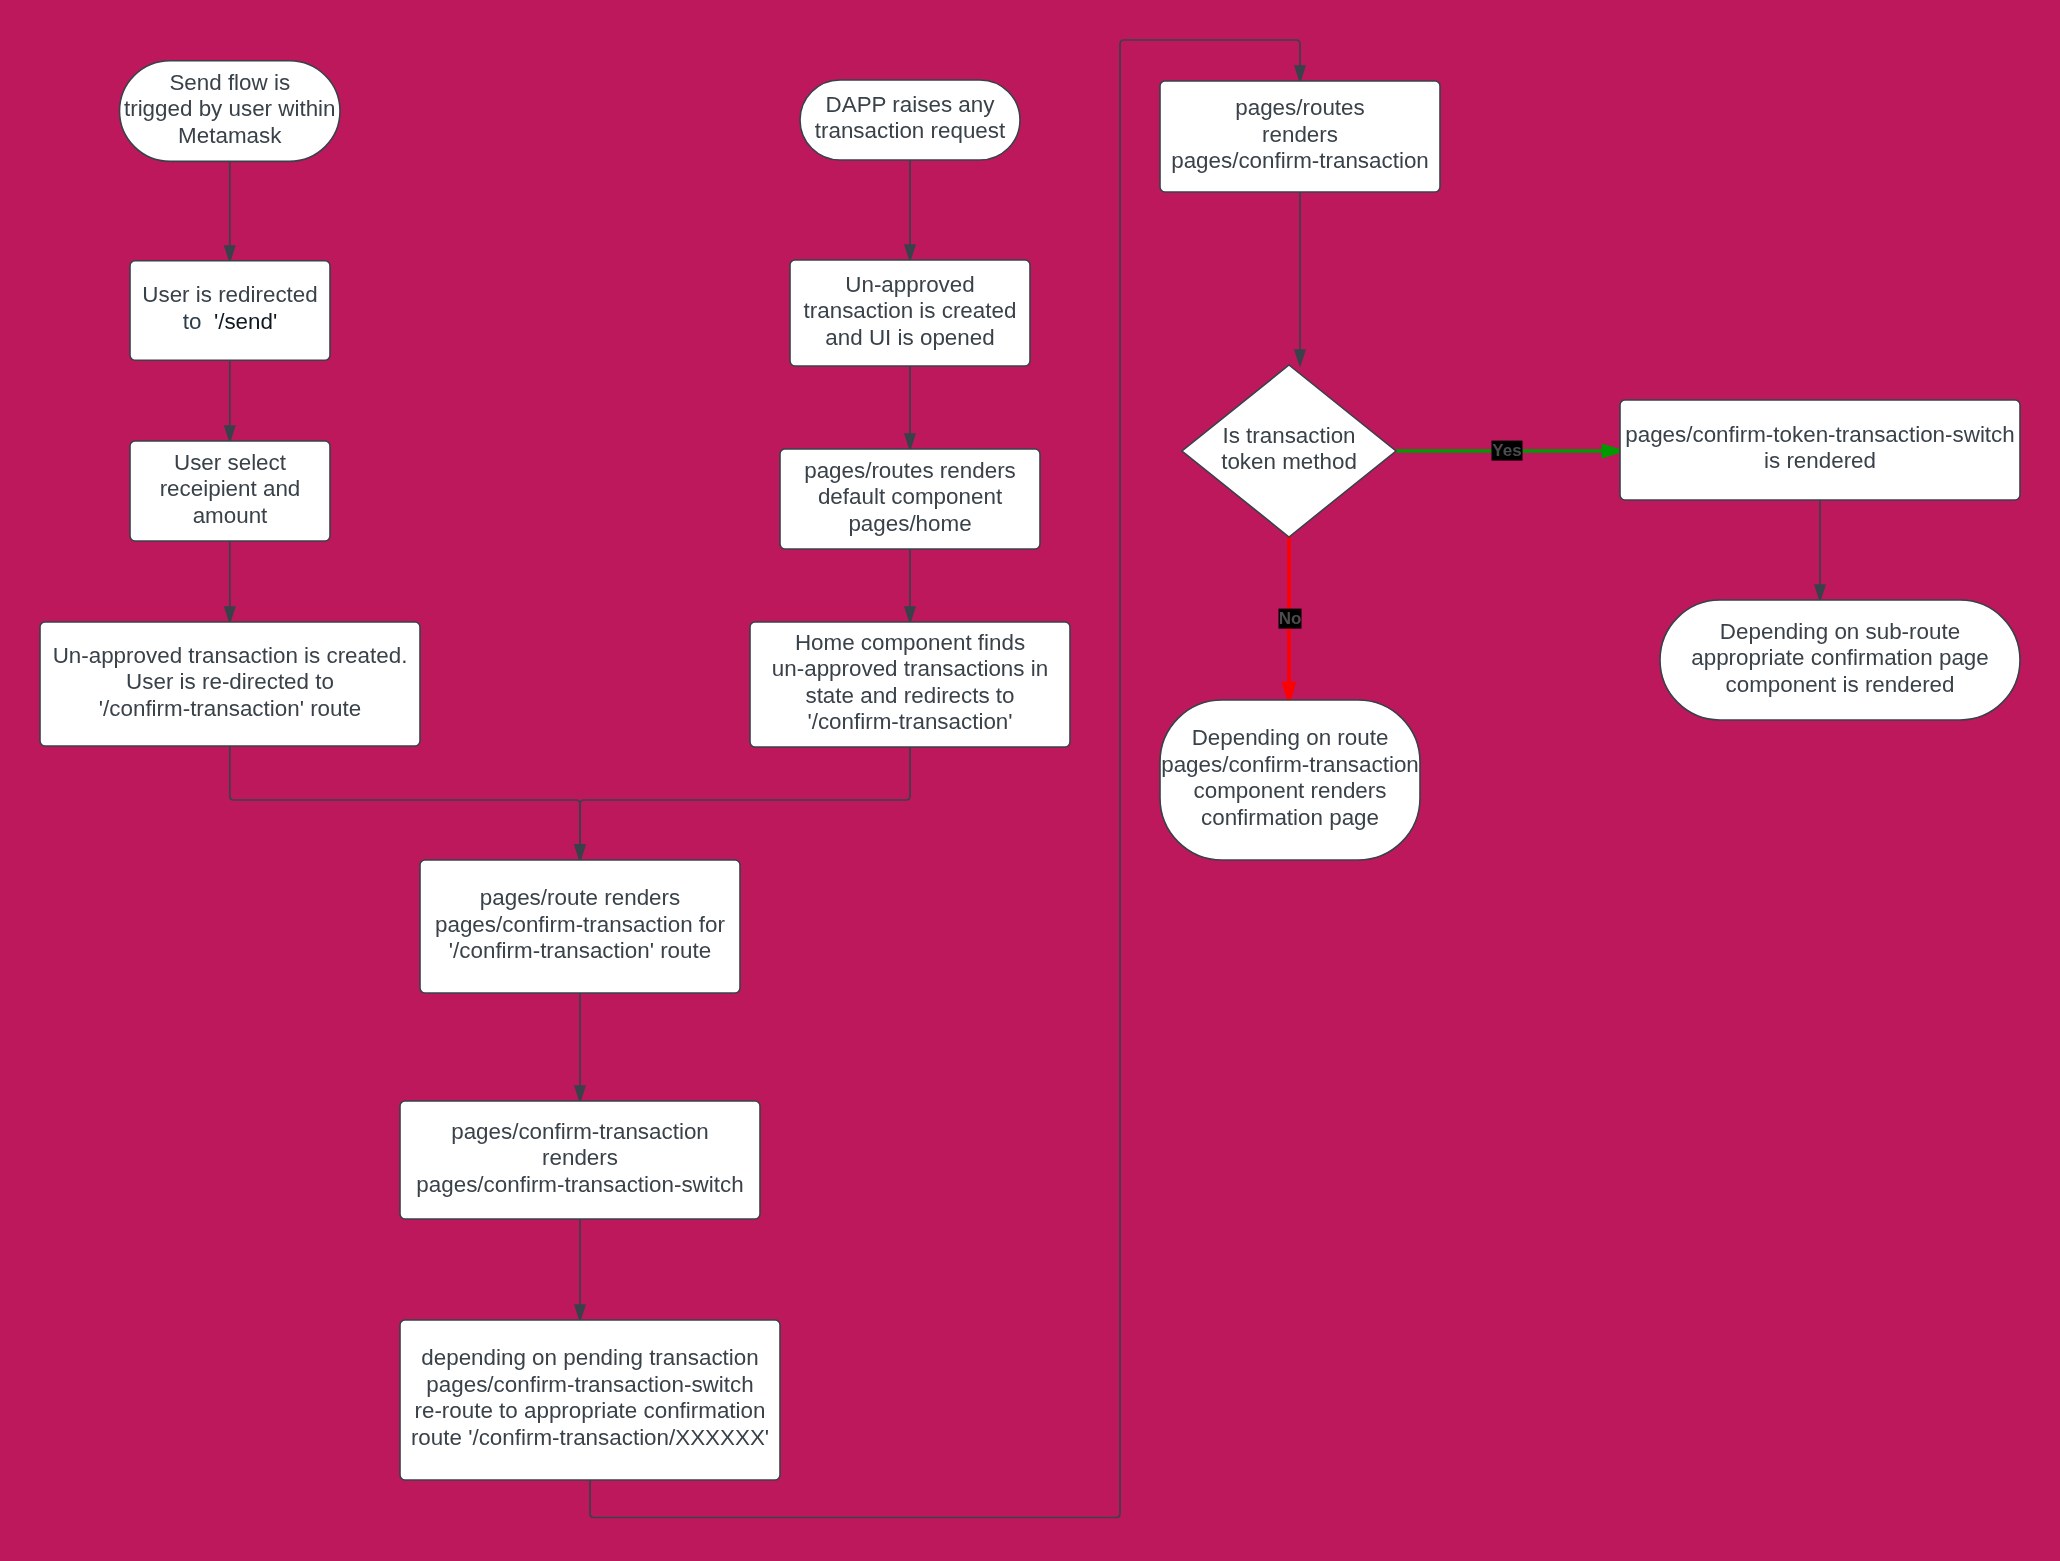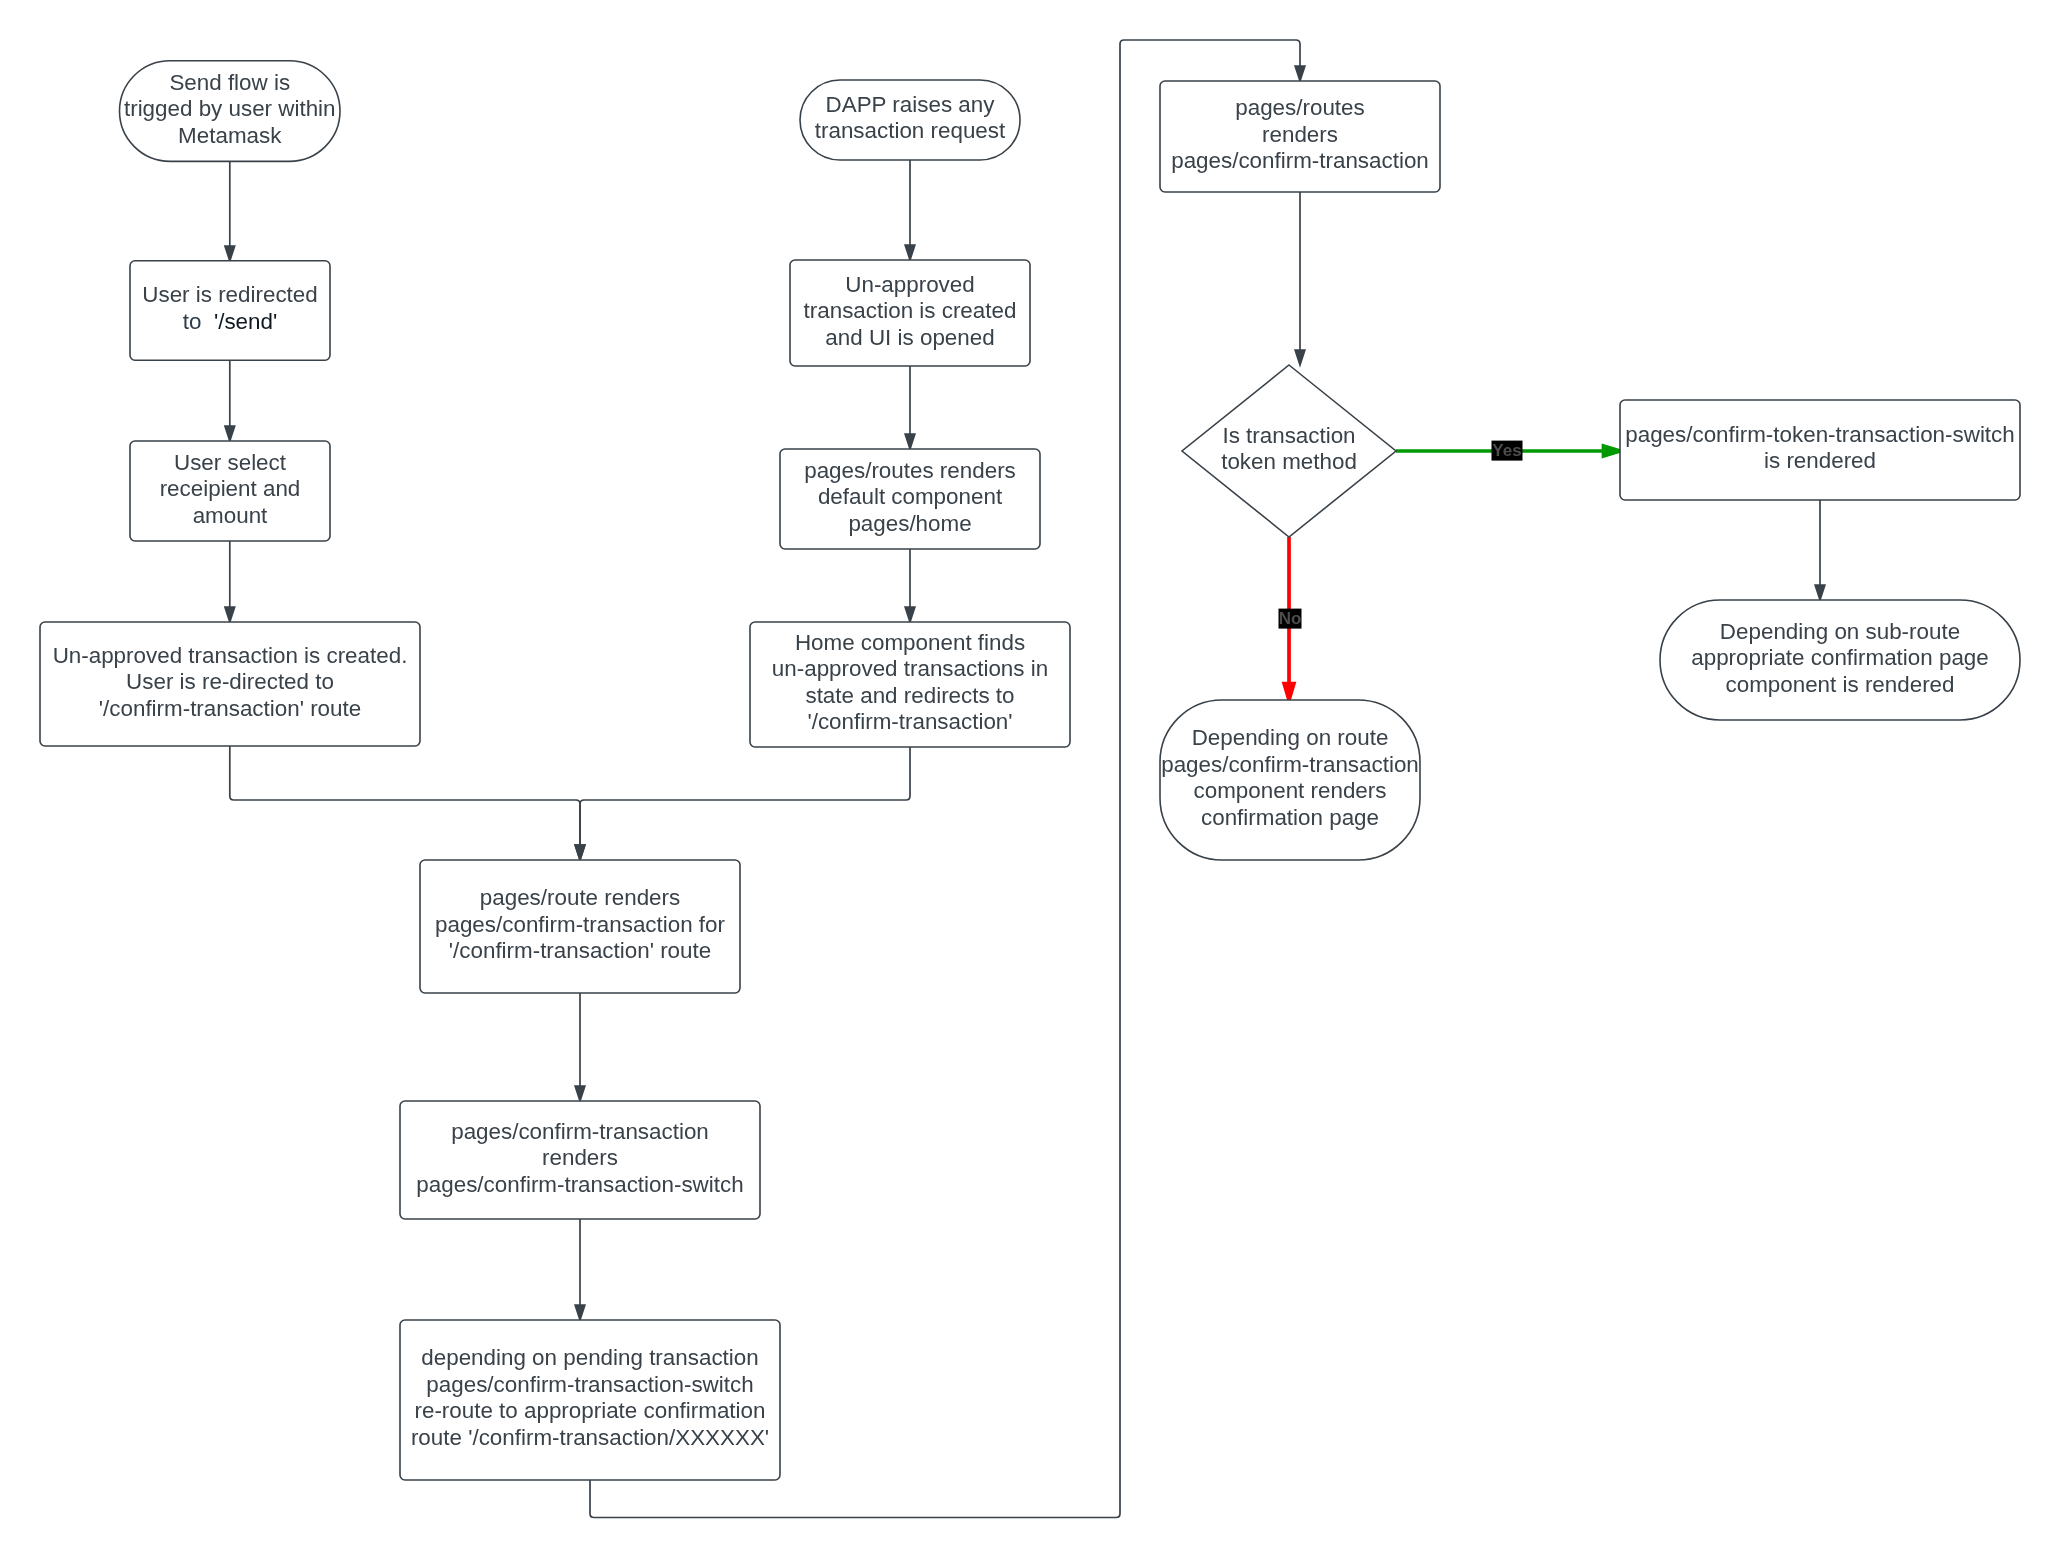--- a/index.html
+++ b/index.html
@@ -1,17 +1,17 @@
 <!DOCTYPE html>
 <html><head>
 <meta charset="utf-8">
 <title>Flowchart</title>
 <style>
   html,body{margin:0;padding:0;background:#000;}
-  #page{position:relative;width:2060px;height:1561px;background:#ffffff;overflow:hidden;}
+  #page{position:relative;width:2060px;height:1561px;background:#be185d;overflow:hidden;}
   svg#canvas{display:block;width:2060px;height:1561px;}
   .node-label{font-family:"Liberation Sans",sans-serif;font-size:22.4px;fill:#394149;text-anchor:middle;}
   .edge-label{font-family:"Liberation Sans",sans-serif;font-size:17px;font-weight:bold;fill:#4d4d4d;text-anchor:middle;}
 </style>
 </head>
 <body>
 
 <div id="page">
   <svg id="canvas" viewBox="0 0 2060 1561" xmlns="http://www.w3.org/2000/svg">
     <g id="edges-layer">

